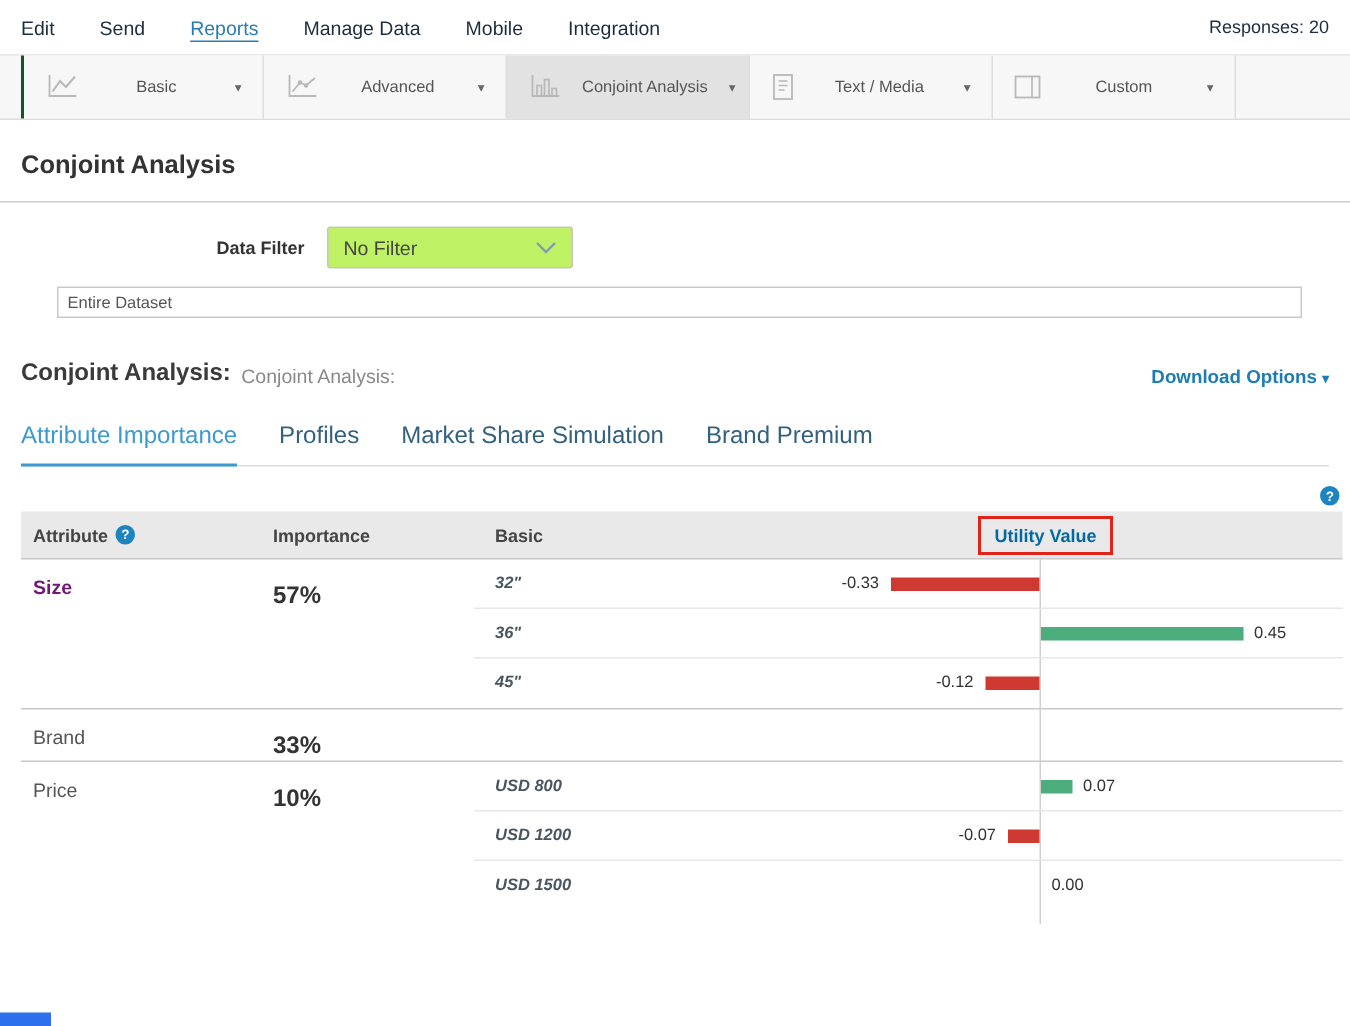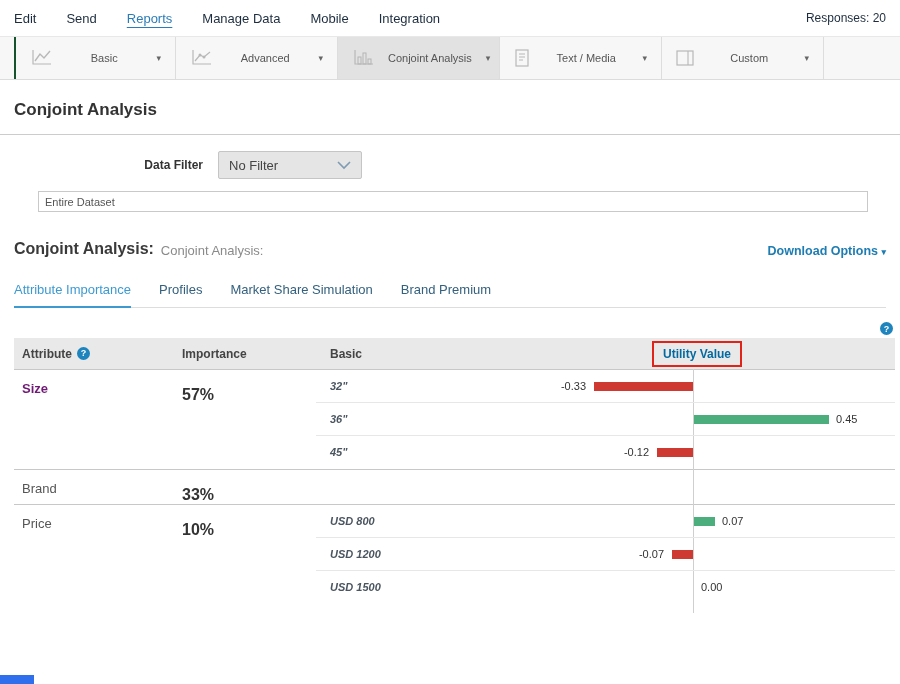--- a/index.html
+++ b/index.html
@@ -21,31 +21,31 @@
   .tool-item.active { background:#e2e2e2; }
   .tool-item .t-icon { flex:0 0 auto; display:flex; }
   .tool-item .t-label { font-size:11px; color:#555; flex:1; text-align:center; white-space:nowrap; }
   .tool-item .caret { font-size:9px; color:#666; }
   
   .page-title { font-size:17px; font-weight:700; color:#333; padding:20px 14px 14px; }
   .rule { border-top:1px solid #ccc; }
   
   .filter-row { display:flex; align-items:center; margin-top:16px; }
   .filter-label { width:218px; text-align:right; padding-right:15px; font-size:12px; font-weight:700; color:#333; }
-  .selectbox { width:144px; height:28px; border:1px solid #c5c5c5; border-radius:2px; background:#e5e5e5; display:flex; align-items:center; justify-content:space-between; padding:4px 10px; font-size:13px; color:#444; cursor:pointer; }
+  .selectbox { width:164px; height:28px; border:1px solid #c5c5c5; border-radius:2px; background:#bef264; display:flex; align-items:center; justify-content:space-between; padding:4px 10px; font-size:13px; color:#444; cursor:pointer; }
   .dataset-input { display:block; width:830px; margin:12px 32px 0 38px; height:21px; border:1px solid #c9c9c9; font-family:"Liberation Sans",sans-serif; font-size:11px; color:#555; padding:0 6px; background:#fff; }
   
   .section-row { display:flex; align-items:flex-end; margin:28px 14px 0; }
   .section-title { font-size:16px; font-weight:700; color:#3a3a3a; }
   .section-subtitle { font-size:13px; color:#8a8a8a; margin-left:7px; }
   .download { margin-left:auto; font-size:12.5px; color:#1d7db3; font-weight:600; cursor:pointer; }
   .download .caret { font-size:9px; }
   
   .tabs { display:flex; gap:28px; margin:24px 14px 0; border-bottom:1px solid #ddd; }
-  .tab { font-size:13px; padding-bottom:9px; color:#33607e; cursor:pointer; white-space:nowrap; }
+  .tab { font-size:16px; padding-bottom:9px; color:#33607e; cursor:pointer; white-space:nowrap; }
   .tab.active { color:#3d9ad1; border-bottom:2px solid #3d9ad1; margin-bottom:-1px; }
   
   .help-row { text-align:right; margin:11px 7px 6px 0; height:13px; }
   .help-dot { display:inline-flex; width:13px; height:13px; border-radius:50%; background:#1e84bd; color:#fff; font-size:9px; font-weight:700; align-items:center; justify-content:center; cursor:pointer; vertical-align:middle; }
   
   .ca-table { margin:0 5px 0 14px; }
   .thead { display:grid; grid-template-columns:168px 134px 1fr; align-items:center; background:#e9e9e9; height:31px; font-size:12px; font-weight:700; color:#444; position:relative; }
   .thead .h-attr { padding-left:8px; display:flex; gap:5px; }
   .thead .h-level-cell { position:relative; height:100%; display:flex; align-items:center; }
   .thead .h-level { padding-left:14px; }

